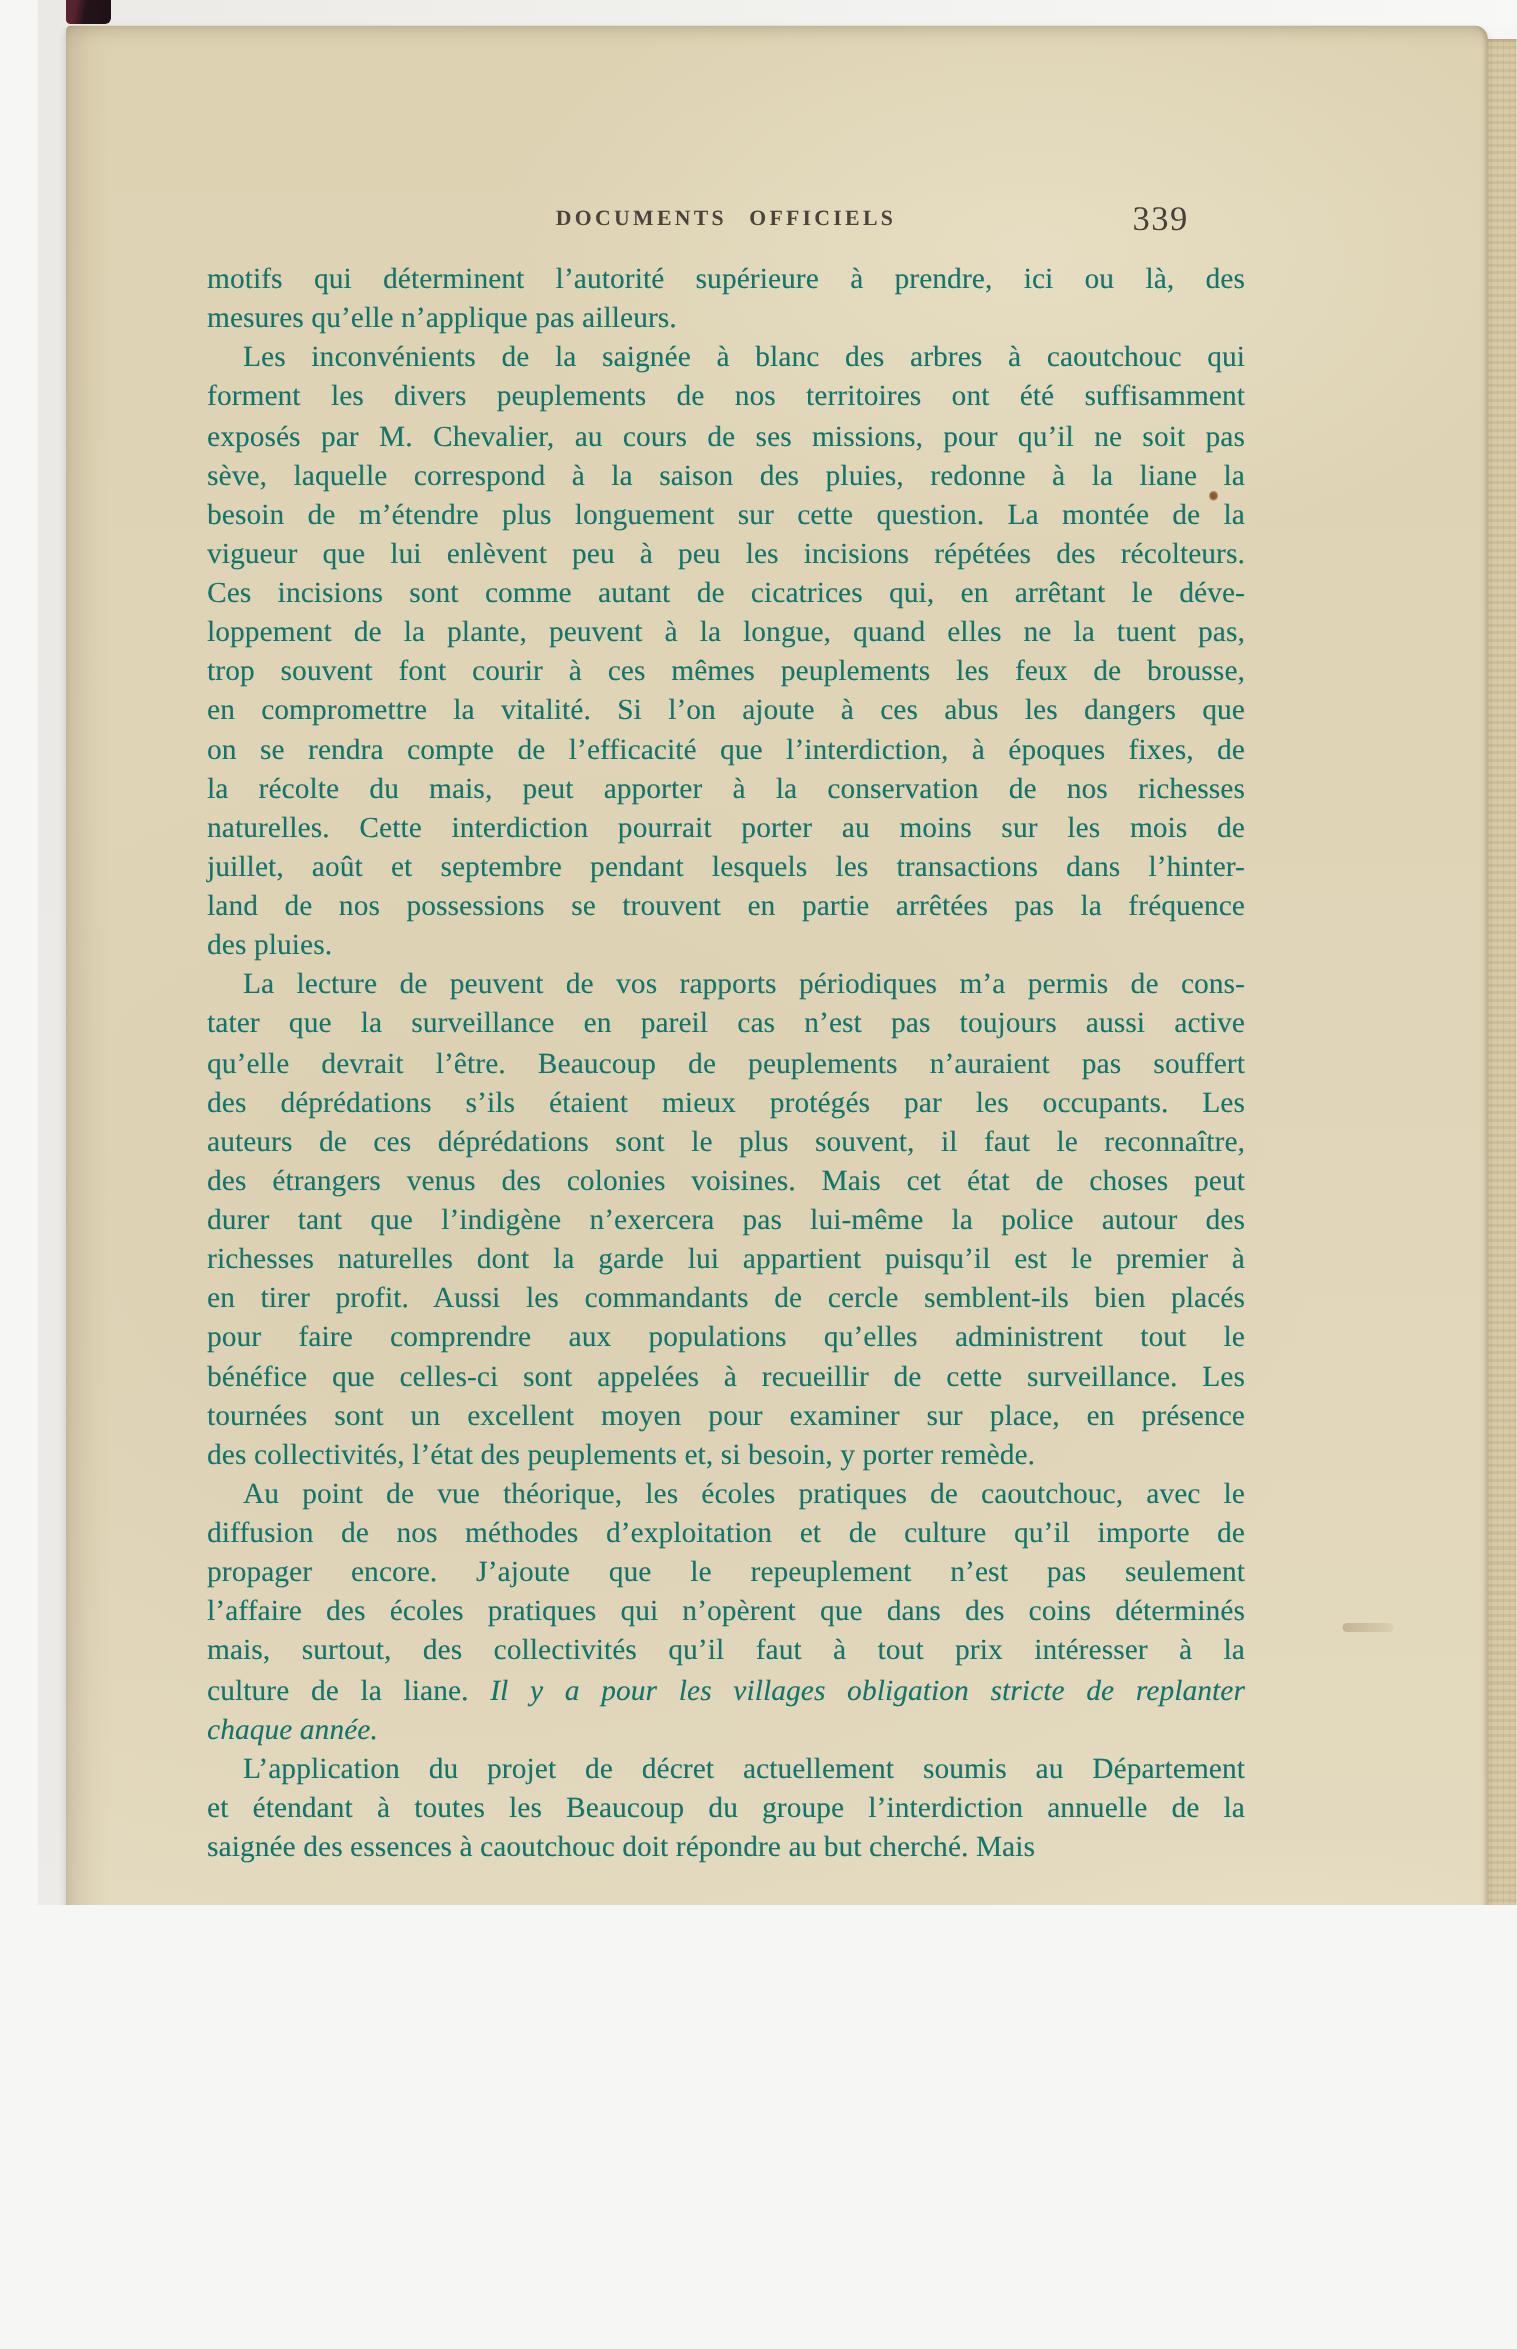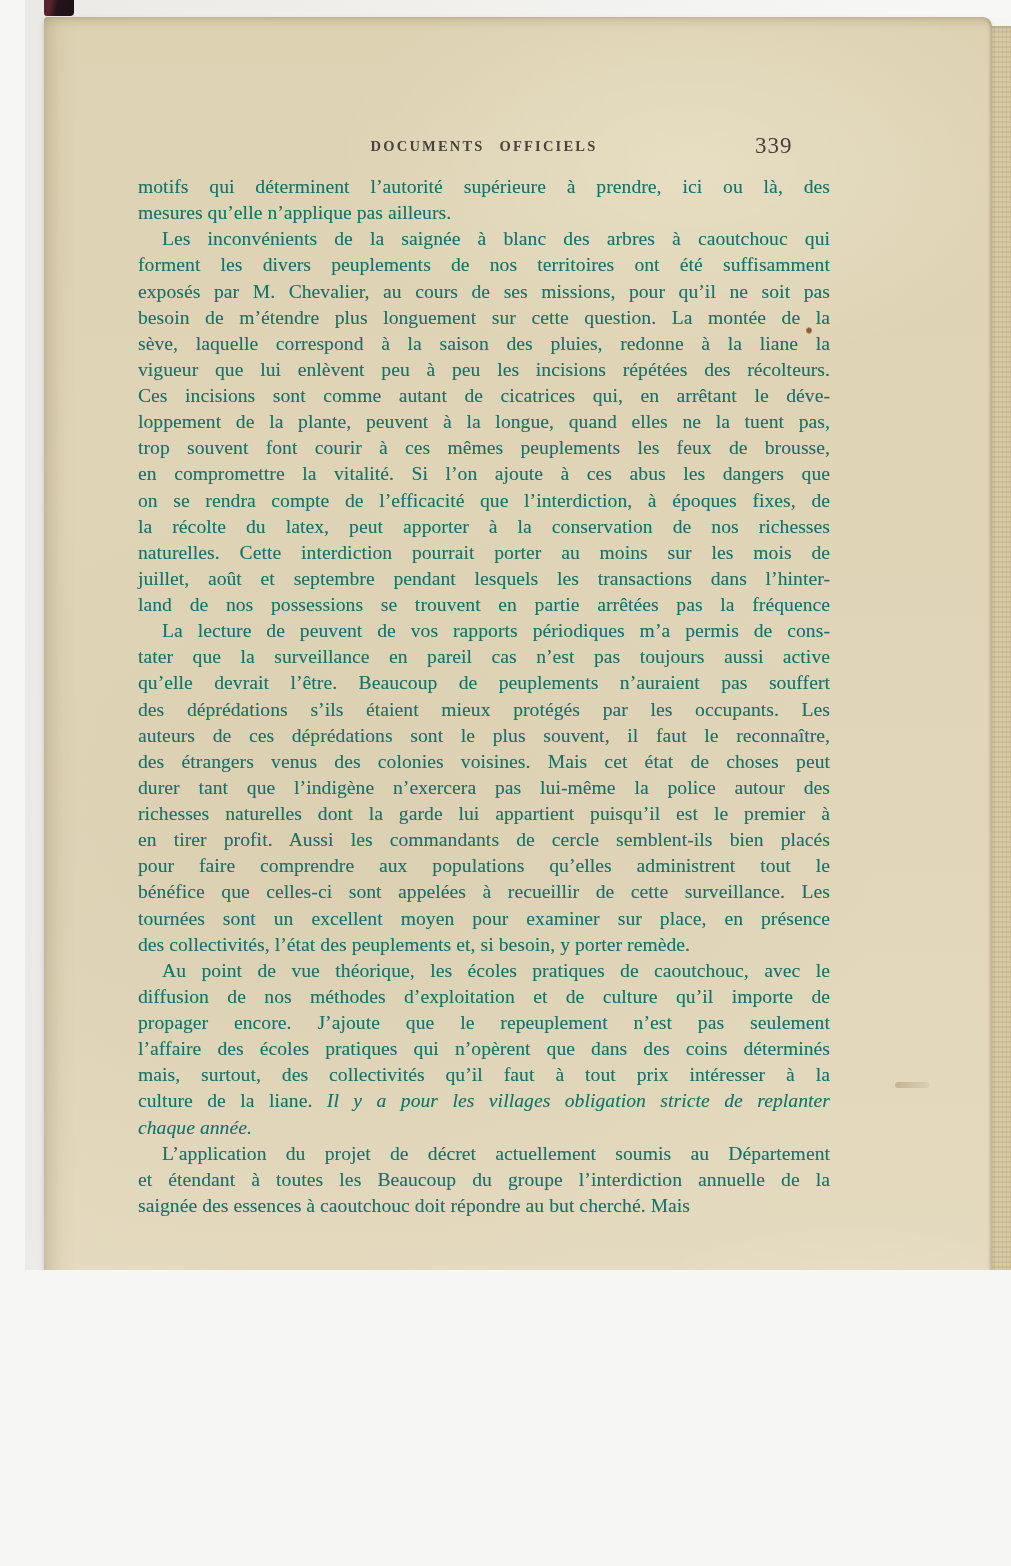--- a/index.html
+++ b/index.html
@@ -105,32 +105,33 @@
 
   <div class="running-head">DOCUMENTS OFFICIELS</div>
   <div class="page-number">339</div>
 
   <div class="text-block">
       <div class="line"><span>motifs qui déterminent l’autorité supérieure à prendre, ici ou là, des</span></div>
       <div class="line para-end"><span>mesures qu’elle n’applique pas ailleurs.</span></div>
       <div class="line indent"><span>Les inconvénients de la saignée à blanc des arbres à caoutchouc qui</span></div>
       <div class="line"><span>forment les divers peuplements de nos territoires ont été suffisamment</span></div>
       <div class="line"><span>exposés par M. Chevalier, au cours de ses missions, pour qu’il ne soit pas</span></div>
+      <div class="line"><span>sève, laquelle correspond à la saison des pluies, redonne à la liane la</span></div>
       <div class="line"><span>besoin de m’étendre plus longuement sur cette question. La montée de la</span></div>
-      <div class="line"><span>sève, laquelle correspond à la saison des pluies, redonne à la liane la</span></div>
       <div class="line"><span>vigueur que lui enlèvent peu à peu les incisions répétées des récolteurs.</span></div>
       <div class="line"><span>Ces incisions sont comme autant de cicatrices qui, en arrêtant le déve-</span></div>
       <div class="line"><span>loppement de la plante, peuvent à la longue, quand elles ne la tuent pas,</span></div>
       <div class="line"><span>trop souvent font courir à ces mêmes peuplements les feux de brousse,</span></div>
       <div class="line"><span>en compromettre la vitalité. Si l’on ajoute à ces abus les dangers que</span></div>
       <div class="line"><span>on se rendra compte de l’efficacité que l’interdiction, à époques fixes, de</span></div>
-      <div class="line"><span>la récolte du latex, peut apporter à la conservation de nos richesses</span></div>
+      <div class="line"><span>la récolte du mais, peut apporter à la conservation de nos richesses</span></div>
       <div class="line"><span>naturelles. Cette interdiction pourrait porter au moins sur les mois de</span></div>
       <div class="line"><span>juillet, août et septembre pendant lesquels les transactions dans l’hinter-</span></div>
       <div class="line"><span>land de nos possessions se trouvent en partie arrêtées pas la fréquence</span></div>
+      <div class="line para-end"><span>des pluies.</span></div>
       <div class="line indent"><span>La lecture de peuvent de vos rapports périodiques m’a permis de cons-</span></div>
       <div class="line"><span>tater que la surveillance en pareil cas n’est pas toujours aussi active</span></div>
       <div class="line"><span>qu’elle devrait l’être. Beaucoup de peuplements n’auraient pas souffert</span></div>
       <div class="line"><span>des déprédations s’ils étaient mieux protégés par les occupants. Les</span></div>
       <div class="line"><span>auteurs de ces déprédations sont le plus souvent, il faut le reconnaître,</span></div>
       <div class="line"><span>des étrangers venus des colonies voisines. Mais cet état de choses peut</span></div>
       <div class="line"><span>durer tant que l’indigène n’exercera pas lui-même la police autour des</span></div>
       <div class="line"><span>richesses naturelles dont la garde lui appartient puisqu’il est le premier à</span></div>
       <div class="line"><span>en tirer profit. Aussi les commandants de cercle semblent-ils bien placés</span></div>
       <div class="line"><span>pour faire comprendre aux populations qu’elles administrent tout le</span></div>

